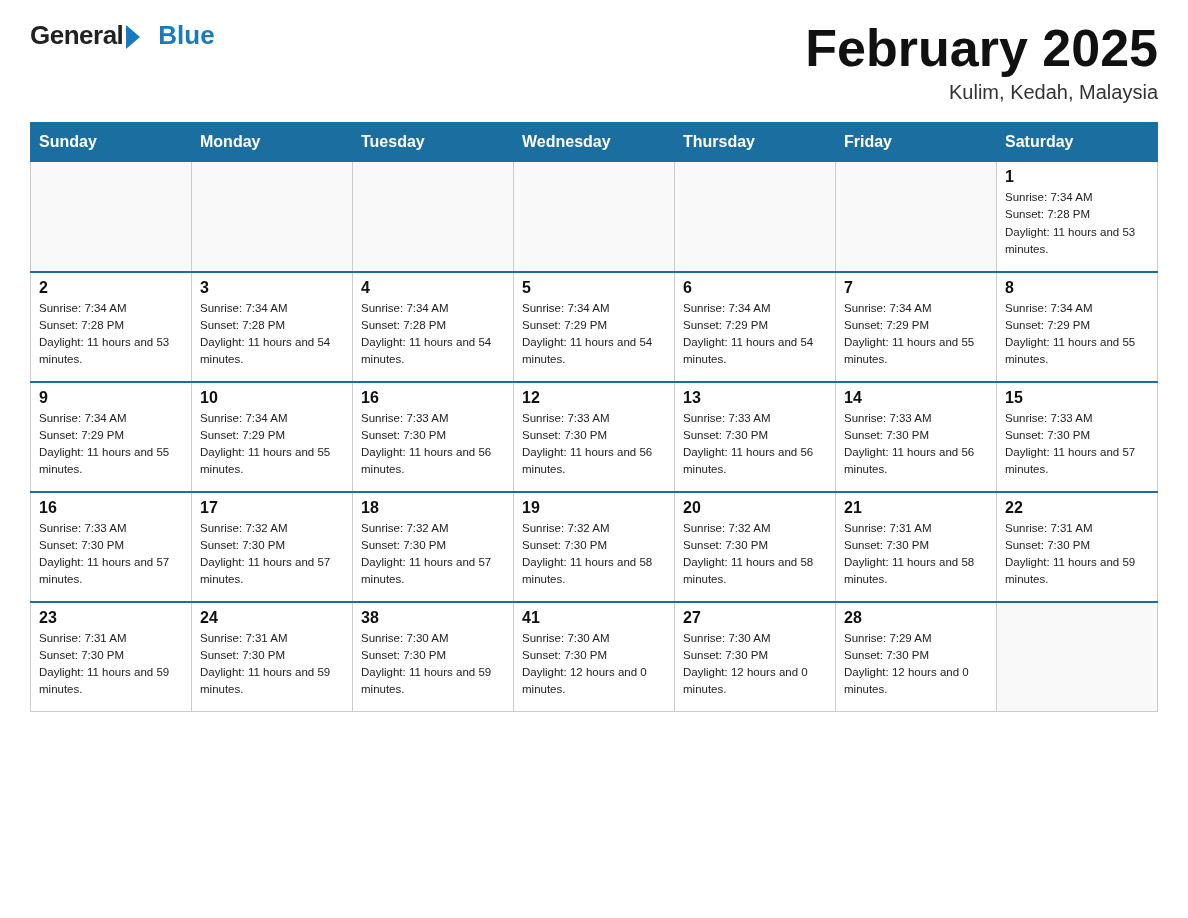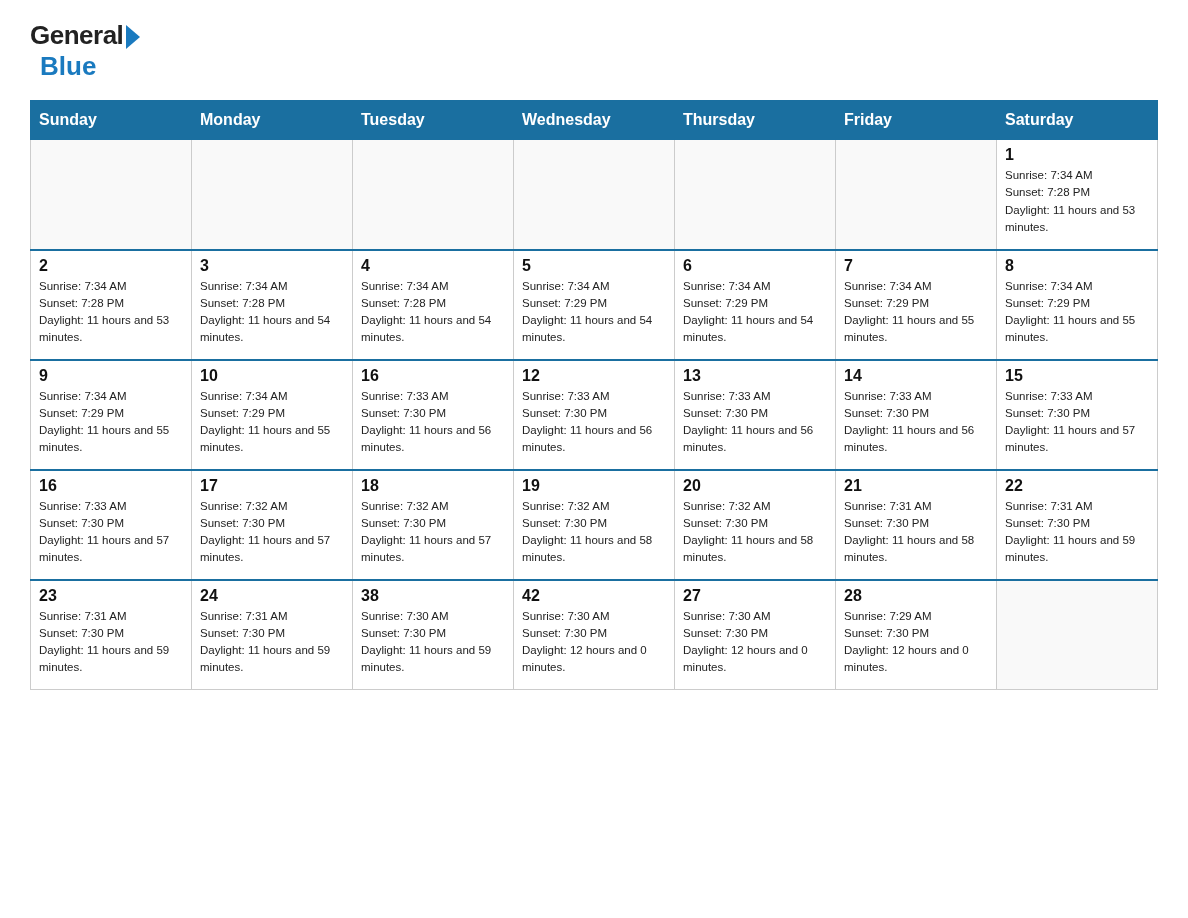--- a/index.html
+++ b/index.html
@@ -12,21 +12,21 @@
       padding: 20px 30px;
     }
     .header {
       display: flex;
       justify-content: space-between;
       align-items: flex-start;
       margin-bottom: 18px;
     }
     .logo {
       display: flex;
-      flex-direction: column;
+      flex-direction: row;
       align-items: flex-start;
     }
     .logo-top {
       display: flex;
       align-items: center;
     }
     .logo-general {
       font-size: 26px;
       font-weight: bold;
       color: #222;
@@ -38,21 +38,21 @@
       border-left: 14px solid #1a7abf;
       border-top: 12px solid transparent;
       border-bottom: 12px solid transparent;
       margin-left: 3px;
       margin-top: 2px;
     }
     .logo-blue {
       font-size: 26px;
       font-weight: bold;
       color: #1a7abf;
-      margin-left: 10px;
+      margin-left: 18px;
     }
     .title-block {
       text-align: right;
     }
     .main-title {
       font-size: 52px;
       font-weight: bold;
       color: #111;
       line-height: 1.1;
     }
@@ -105,20 +105,24 @@
 </head>
 <body>
 
 <div class="header">
   <div class="logo">
     <div class="logo-top">
       <span class="logo-general">General</span>
       <div class="logo-arrow"></div>
     </div>
     <span class="logo-blue">Blue</span>
+  </div>
+  <div class="title-block">
+    <div class="main-title">February 2025</div>
+    <div class="subtitle">Kulim, Kedah, Malaysia</div>
   </div>
 </div>
 
 <table class="calendar">
   <thead>
     <tr>
     <th>Sunday</th>
         <th>Monday</th>
         <th>Tuesday</th>
         <th>Wednesday</th>
@@ -237,21 +241,21 @@
         </td>
         <td>
           <div class="day-number">24</div>
           <div class="day-info">Sunrise: 7:31 AM<br>Sunset: 7:30 PM<br>Daylight: 11 hours and 59 minutes.</div>
         </td>
         <td>
           <div class="day-number">38</div>
           <div class="day-info">Sunrise: 7:30 AM<br>Sunset: 7:30 PM<br>Daylight: 11 hours and 59 minutes.</div>
         </td>
         <td>
-          <div class="day-number">42</div>
+          <div class="day-number">41</div>
           <div class="day-info">Sunrise: 7:30 AM<br>Sunset: 7:30 PM<br>Daylight: 12 hours and 0 minutes.</div>
         </td>
         <td>
           <div class="day-number">27</div>
           <div class="day-info">Sunrise: 7:30 AM<br>Sunset: 7:30 PM<br>Daylight: 12 hours and 0 minutes.</div>
         </td>
         <td>
           <div class="day-number">28</div>
           <div class="day-info">Sunrise: 7:29 AM<br>Sunset: 7:30 PM<br>Daylight: 12 hours and 0 minutes.</div>
         </td>

